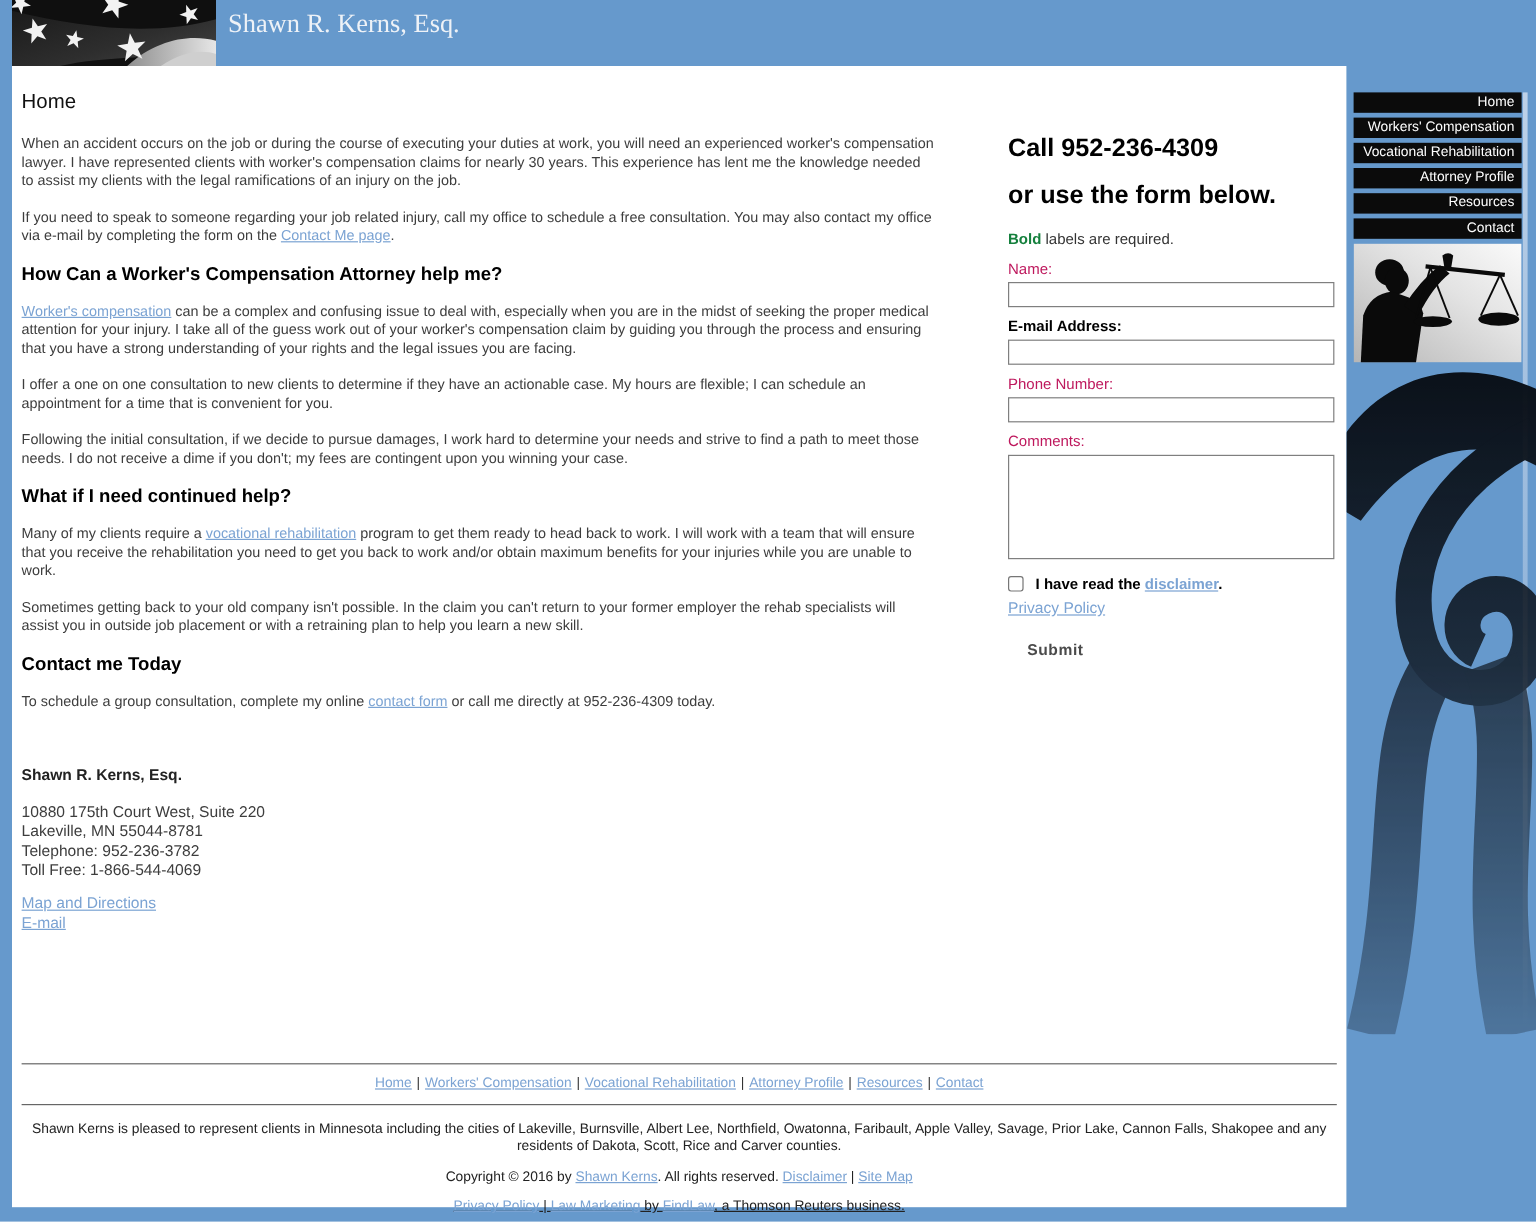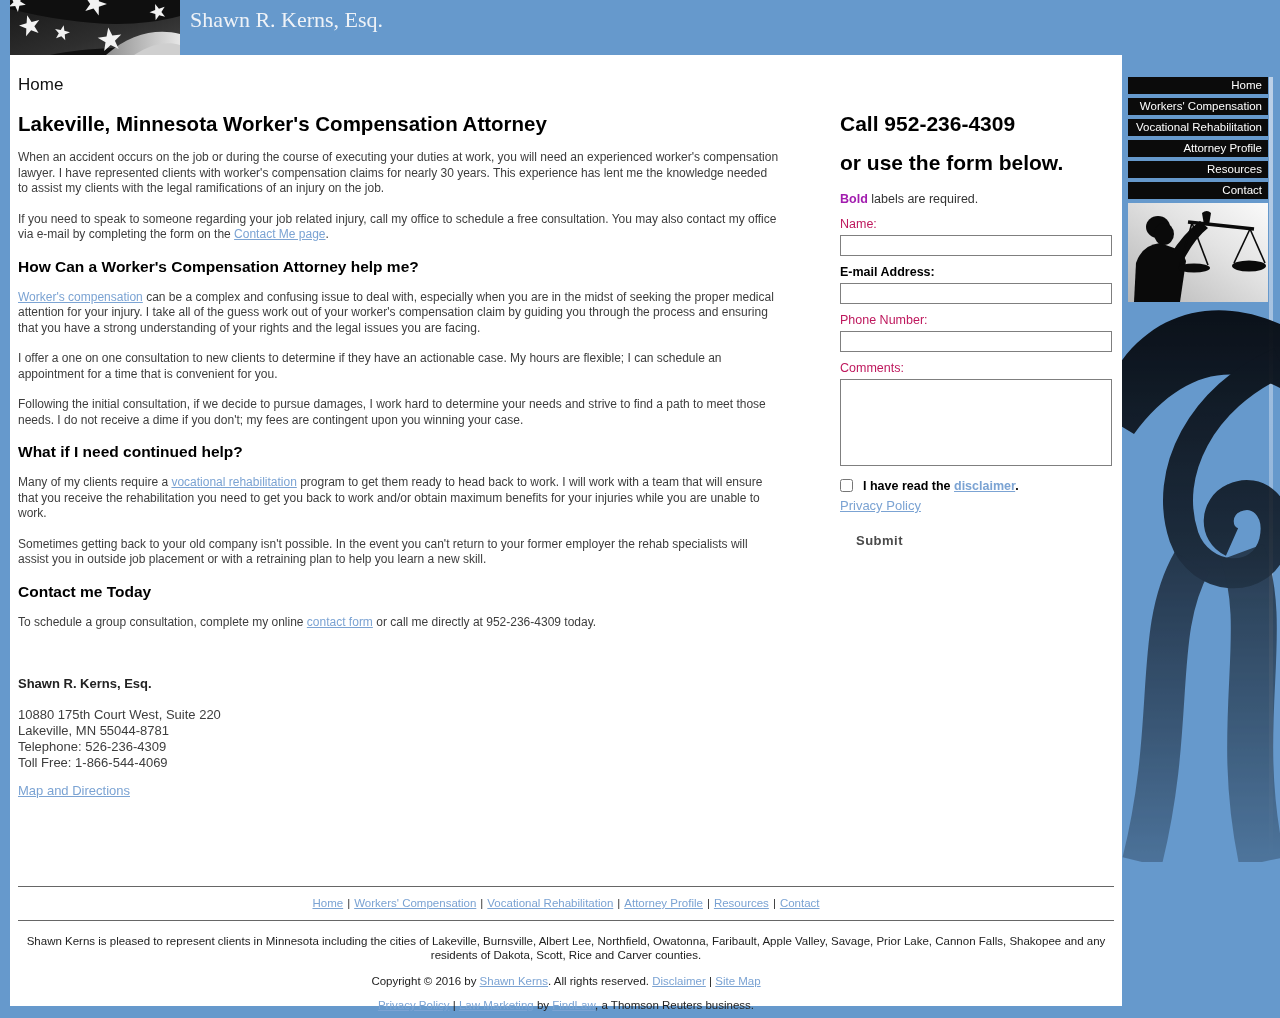--- a/index.html
+++ b/index.html
@@ -43,21 +43,21 @@
   .contact-card .cname { font-weight:bold; color:#222; }
   .contact-card .addr { margin-top:15px; }
   .contact-card .clinks { margin-top:12px; }
   .contact-card .clinks a { display:inline-block; }
 
   
   .content-right { position:absolute; left:830px; top:57px; width:272px; }
   .call-heading { font-size:21px; font-weight:bold; color:#000; margin:0 0 15px; }
   .sub-heading { font-size:21px; font-weight:bold; color:#000; margin:0 0 17px; }
   .required-note { font-size:12.5px; margin:0 0 11px; color:#333; }
-  .required-note b { color:#a21caf; }
+  .required-note b { color:#15803d; }
   .fgroup { margin-bottom:9px; }
   .fgroup label { display:block; font-size:12.5px; margin-bottom:4px; color:#be185d; }
   .fgroup label.req { font-weight:bold; color:#000; }
   .fgroup input[type=text] {
     width:272px; height:21px; border:1px solid #7f7f7f; background:#fff;
     font-size:12.5px; padding:0 3px;
   }
   .fgroup textarea {
     width:272px; height:87px; border:1px solid #7f7f7f; background:#fff;
     font-size:12.5px; padding:2px 3px; resize:none; font-family:"Liberation Sans", sans-serif;
@@ -78,21 +78,21 @@
   .footer { position:absolute; left:8px; top:831px; width:1096px; }
   .footer-rule { border-top:1px solid #666; height:0; }
   .footer-nav { text-align:center; padding:10px 0 11px; font-size:11.5px; color:#222; }
   .footer-nav .pipe { margin:0 4px; color:#333; }
   .footer-disclaimer {
     padding-top:13px; text-align:center;
     font-size:11.5px; line-height:14px; color:#222;
     width:1090px; margin:0 auto;
   }
   .footer-copyright { text-align:center; margin-top:13px; font-size:11.5px; color:#222; }
-  .footer-legal { text-align:center; margin-top:12px; font-size:11.5px; color:#222; }
+  .footer-legal { text-align:center; margin-top:12px; font-size:11.5px; color:#222;text-decoration:underline; }
 
   
   .sidebar-nav { position:absolute; left:1128px; top:77px; width:140px; }
   .nav-item {
     background:#0b0b0b; color:#fff;
     height:17px; line-height:17px;
     text-align:right; padding-right:6px;
     margin-bottom:4px; font-size:11.5px;
     cursor:pointer;
   }
@@ -137,55 +137,55 @@
     </svg>
   </div>
   <div class="site-title">Shawn R. Kerns, Esq.</div>
 </div>
 
 <div class="page-white">
 
   <div class="breadcrumb">Home</div>
 
   <div class="content-left">
-    <h1>Lakeville, Minnesota Worker's Compensation Attorney</h1>
 
     <p>When an accident occurs on the job or during the course of executing your duties at work, you will need an experienced worker's compensation lawyer. I have represented clients with worker's compensation claims for nearly 30 years. This experience has lent me the knowledge needed to assist my clients with the legal ramifications of an injury on the job.</p>
 
     <p><span>If you need to speak to someone regarding your job related injury, call my office to schedule a free consultation. You may also contact my office via e-mail by completing the form on the </span><a>Contact Me page</a><span>.</span></p>
 
     <h2>How Can a Worker's Compensation Attorney help me?</h2>
 
     <p><a>Worker's compensation</a><span> can be a complex and confusing issue to deal with, especially when you are in the midst of seeking the proper medical attention for your injury. I take all of the guess work out of your worker's compensation claim by guiding you through the process and ensuring that you have a strong understanding of your rights and the legal issues you are facing.</span></p>
 
     <p>I offer a one on one consultation to new clients to determine if they have an actionable case. My hours are flexible; I can schedule an appointment for a time that is convenient for you.</p>
 
     <p>Following the initial consultation, if we decide to pursue damages, I work hard to determine your needs and strive to find a path to meet those needs. I do not receive a dime if you don't; my fees are contingent upon you winning your case.</p>
 
     <h2>What if I need continued help?</h2>
 
     <p><span>Many of my clients require a </span><a>vocational rehabilitation</a><span> program to get them ready to head back to work. I will work with a team that will ensure that you receive the rehabilitation you need to get you back to work and/or obtain maximum benefits for your injuries while you are unable to work.</span></p>
 
 
-    <p>Sometimes getting back to your old company isn't possible. In the event you can't return to your former employer the rehab specialists will assist you in outside job placement or with a retraining plan to help you learn a new skill.</p>
+    <p>Sometimes getting back to your old company isn't possible. In the claim you can't return to your former employer the rehab specialists will assist you in outside job placement or with a retraining plan to help you learn a new skill.</p>
 
     <h2>Contact me Today</h2>
 
     <p><span>To schedule a group consultation, complete my online </span><a>contact form</a><span> or call me directly at 952-236-4309 today.</span></p>
 
     <div class="contact-card">
       <div class="cname">Shawn R. Kerns, Esq.</div>
       <div class="addr">
         <div>10880 175th Court West, Suite 220</div>
         <div>Lakeville, MN 55044-8781</div>
-        <div>Telephone: 526-236-4309</div>
+        <div>Telephone: 952-236-3782</div>
         <div>Toll Free: 1-866-544-4069</div>
       </div>
       <div class="clinks">
         <div><a>Map and Directions</a></div>
+        <div><a>E-mail</a></div>
       </div>
     </div>
   </div>
 
   <div class="content-right">
     <div class="call-heading">Call 952-236-4309</div>
     <div class="sub-heading">or use the form below.</div>
     <p class="required-note"><b>Bold</b><span> labels are required.</span></p>
 
     <div class="fgroup">

